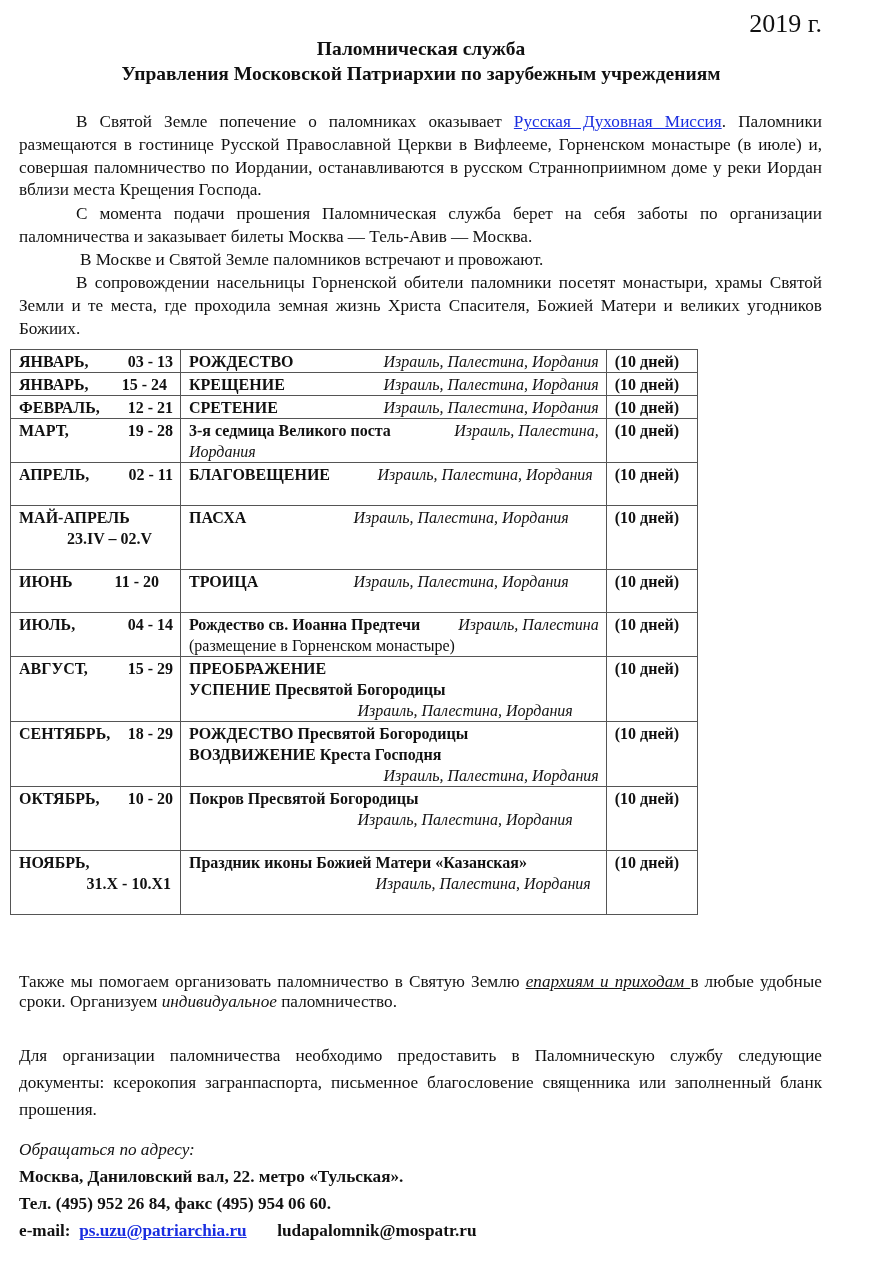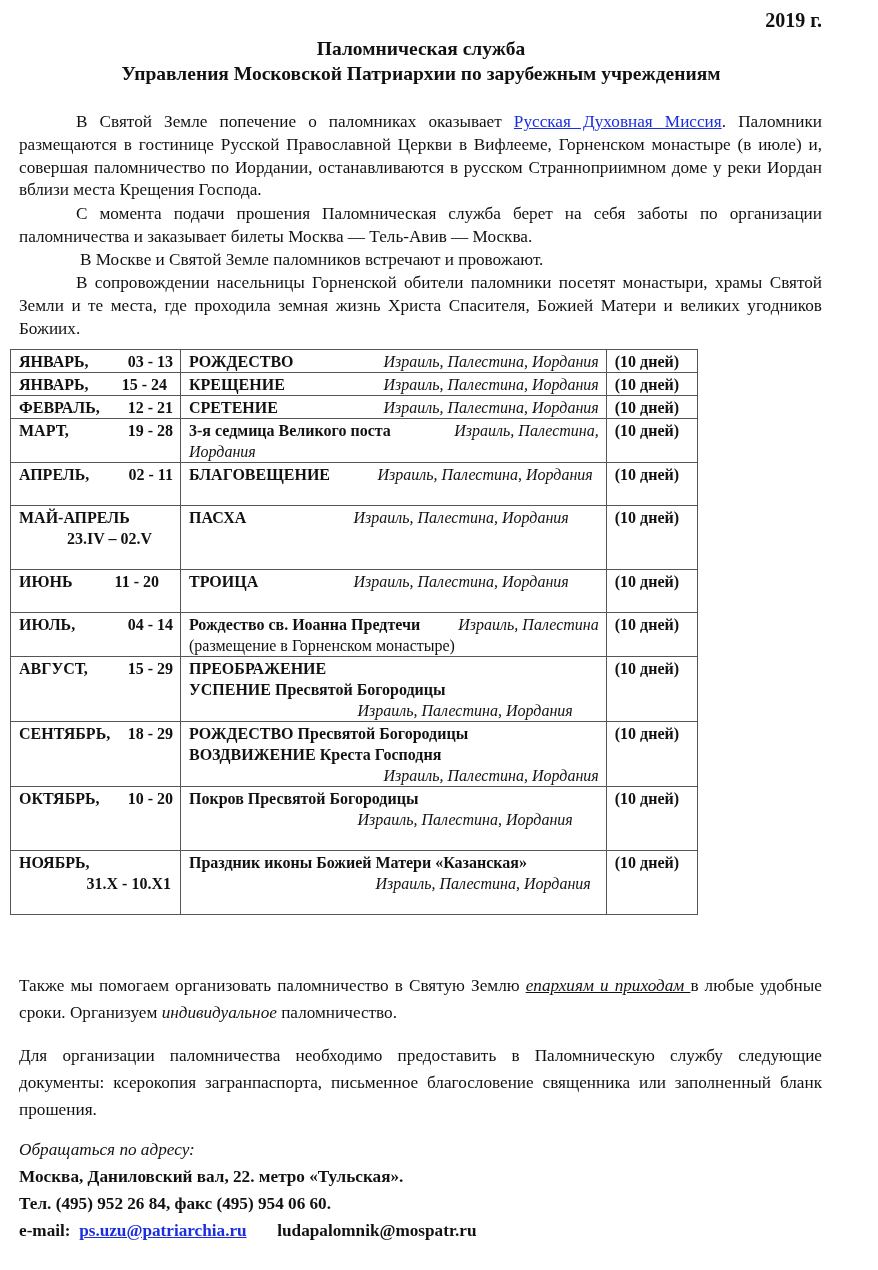--- a/index.html
+++ b/index.html
@@ -1,21 +1,21 @@
 <!DOCTYPE html>
 <html><head>
 <meta charset="utf-8">
 <style>
   html, body { margin: 0; padding: 0; background: #ffffff; }
   body {
     width: 878px; height: 1270px; position: relative; overflow: hidden;
     font-family: "Liberation Serif", serif; color: #111;
   }
   .abs { position: absolute; }
-  .year { right: 56px; top: 9px; font-size: 20px; font-weight: bold; }
+  .year { right: 56px; top: 9px; font-size: 26px; font-weight: normal; }
   .title { left: 0; width: 842px; text-align: center; font-weight: bold; font-size: 19.5px; }
   .t1 { top: 38px; }
   .t2 { top: 63px; }
   .para { left: 19px; width: 803px; font-size: 17.2px; line-height: 22.8px; text-align: justify; }
   .indent { text-indent: 57px; }
   .link { color: #1a2ee0; text-decoration: underline; }
   .it { font-style: italic; }
   .ul { text-decoration: underline; }
 
   table.sched {
@@ -235,21 +235,21 @@
       <td class="c2">
         <div class="ev">Праздник иконы Божией Матери «Казанская»</div>
         <div class="loc right" style="padding-right:8px;">Израиль, Палестина, Иордания</div>
       </td>
       <td class="c3">(10 дней)</td>
     </tr>
 
   </tbody>
 </table>
 
-<div class="abs para" style="top:972px; line-height:27px;">
+<div class="abs para" style="top:972px; line-height:20px;">
   <span>Также мы помогаем организовать паломничество в Святую Землю </span><span class="it ul">епархиям и приходам </span><span>в любые удобные сроки. Организуем </span><span class="it">индивидуальное</span><span> паломничество.</span>
 </div>
 <div class="abs para" style="top:1042px; line-height:27px;">Для организации паломничества необходимо предоставить в Паломническую службу следующие документы: ксерокопия загранпаспорта, письменное благословение священника или заполненный бланк прошения.</div>
 
 <div class="abs contact it" style="top:1136px;">Обращаться по адресу:</div>
 <div class="abs contact bold" style="top:1163px;">Москва, Даниловский вал, 22. метро «Тульская».</div>
 <div class="abs contact bold" style="top:1190px;">Тел. (495) 952 26 84, факс (495) 954 06 60.</div>
 <div class="abs contact bold" style="top:1217px;">
   <span>e-mail:</span>&nbsp;
   <span class="link">ps.uzu@patriarchia.ru</span>

